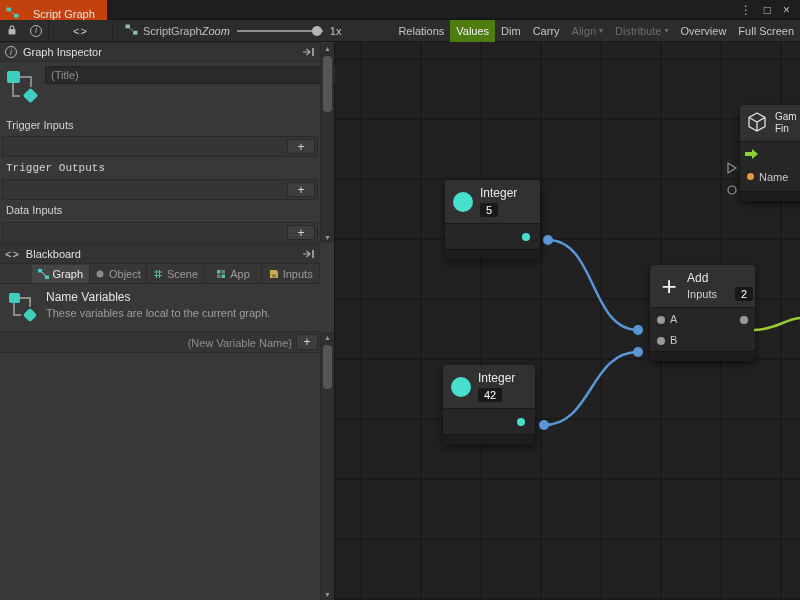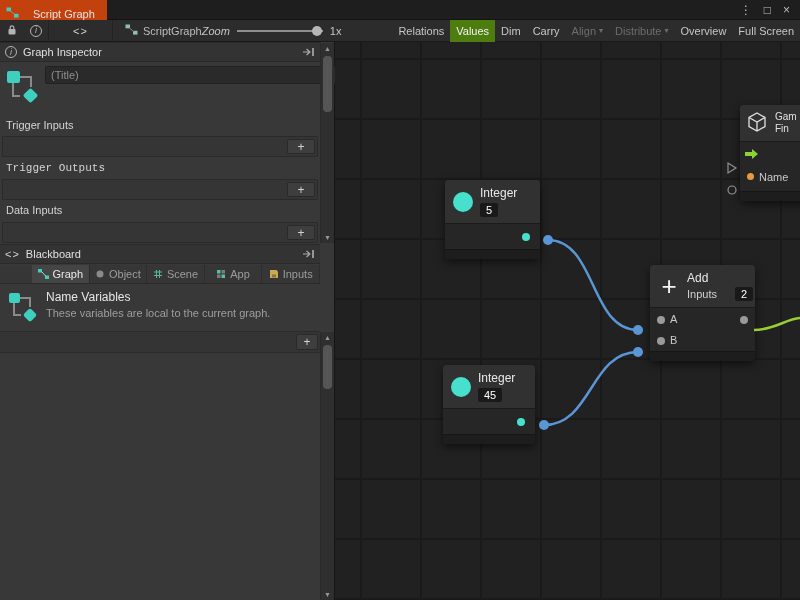--- a/index.html
+++ b/index.html
@@ -258,20 +258,21 @@
         <rect x="1" y="3" width="11" height="10" rx="2" fill="#3ecfbe"></rect>
         <path d="M12 8 H22 V17" stroke="#8a8a8a" stroke-width="2" fill="none"></path>
         <path d="M6 13 V25 H13" stroke="#8a8a8a" stroke-width="2" fill="none"></path>
         <rect x="17" y="20" width="10" height="10" rx="2" fill="#3ecfbe" transform="rotate(45 22 25)"></rect>
       </svg>
     </div>
     <div class="gv-title">Name Variables</div>
     <div class="gv-sub">These variables are local to the current graph.</div>
 
     <div class="newvar-row">
+      <input class="newvar" placeholder="(New Variable Name)" style="">
       <div class="newvar-plus">+</div>
     </div>
 
     <div class="vscroll" style="top:290px;height:268px;">
       <div class="vs-arrow" style="top:0;">▲</div>
       <div class="vs-thumb" style="top:13px;height:44px;"></div>
       <div class="vs-arrow" style="bottom:0;">▼</div>
     </div>
   </div>
 
@@ -289,21 +290,21 @@
         <span class="pdot teal" style="right:10px;top:9px;"></span>
       </div>
       <div class="n-foot"></div>
     </div>
 
     <div class="node" style="left:108px;top:323px;width:92px;">
       <div class="n-head">
         <span class="int-circ"></span>
         <div class="n-col">
           <div class="n-title">Integer</div>
-          <div class="chip">45</div>
+          <div class="chip">42</div>
         </div>
       </div>
       <div class="n-body" style="height:26px;">
         <span class="pdot teal" style="right:10px;top:9px;"></span>
       </div>
       <div class="n-foot"></div>
     </div>
 
     <div class="node" style="left:315px;top:223px;width:105px;">
       <div class="n-head">

